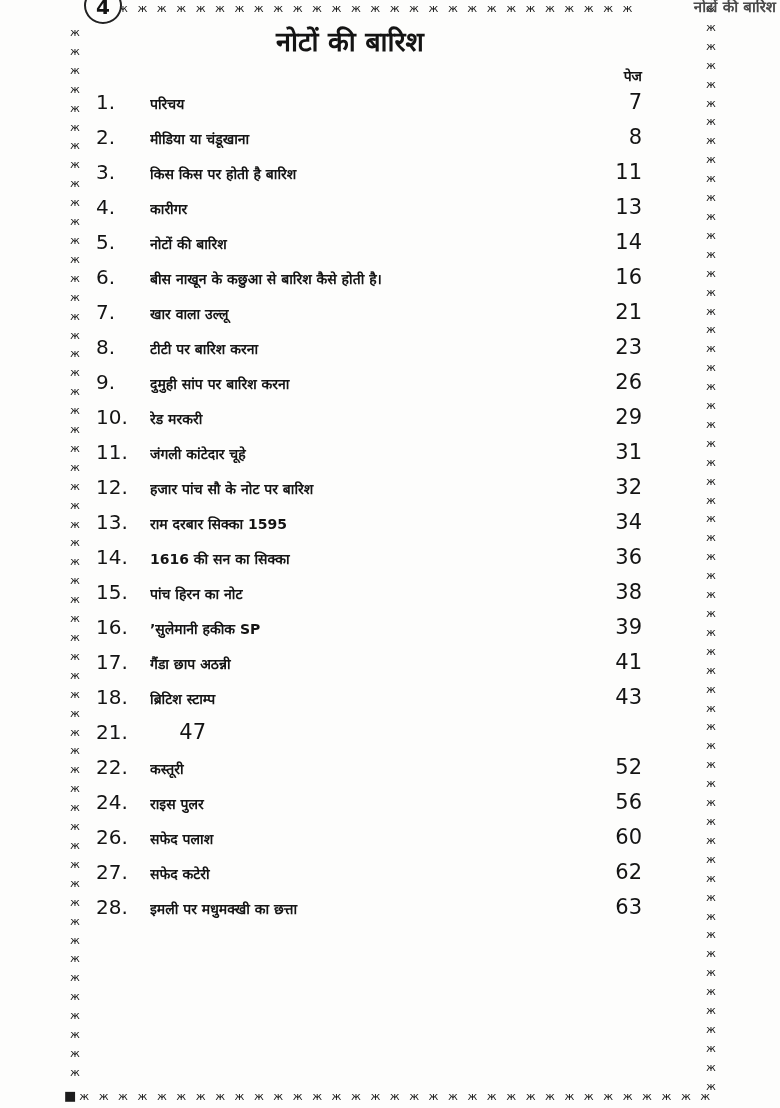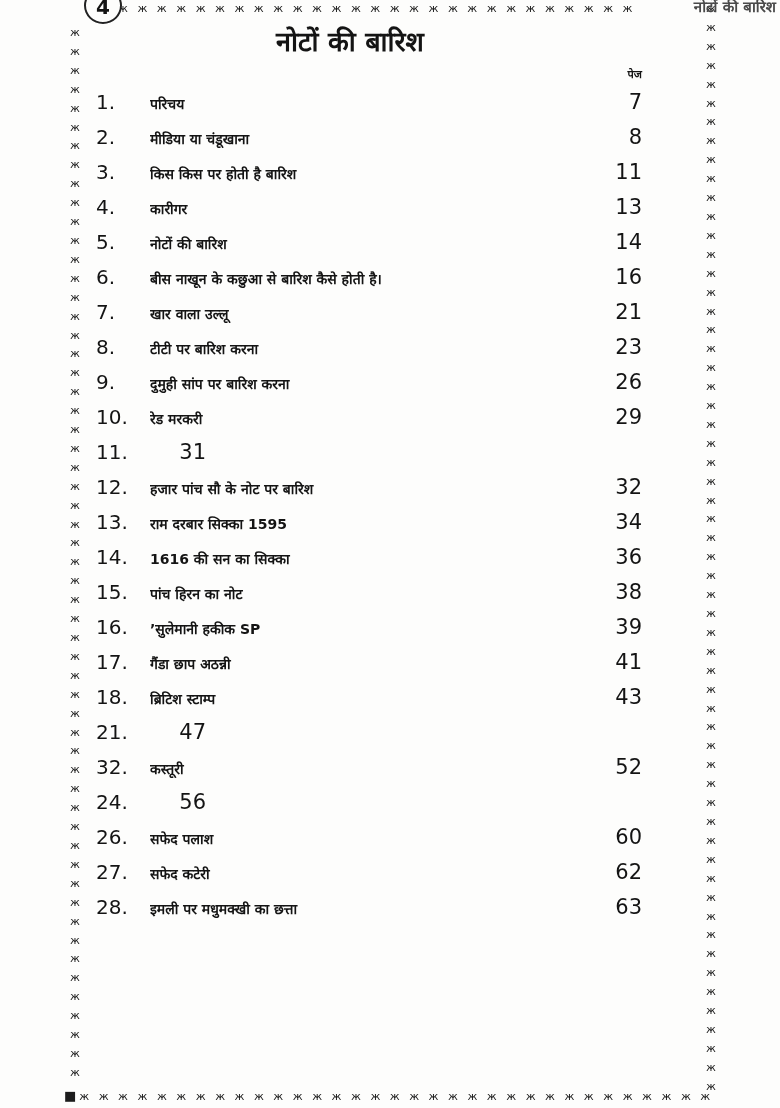--- a/index.html
+++ b/index.html
@@ -40,21 +40,21 @@
     font-size:15px; font-weight:bold; color:#4a4a4a;
     white-space:nowrap;
   }
   .title {
     position:absolute; top:22px; left:0; right:80px;
     text-align:center;
     font-size:27px; font-weight:bold;
   }
   .col-label {
     position:absolute; top:66px; right:138px;
-    font-size:11px; font-weight:bold;
+    font-size:14px; font-weight:bold;
   }
   .toc {
     position:absolute; top:90px; left:96px; width:546px;
   }
   .row {
     display:flex; align-items:baseline;
     height:35px;
   }
   .num {
     width:54px; flex:0 0 54px;
@@ -250,20 +250,21 @@
         <span class="ttl">दुमुही सांप पर बारिश करना</span>
         <span class="pg">26</span>
       </div>
       <div class="row">
         <span class="num">10.</span>
         <span class="ttl">रेड मरकरी</span>
         <span class="pg">29</span>
       </div>
       <div class="row">
         <span class="num">11.</span>
+        <span class="ttl">जंगली कांटेदार चूहे</span>
         <span class="pg">31</span>
       </div>
       <div class="row">
         <span class="num">12.</span>
         <span class="ttl">हजार पांच सौ के नोट पर बारिश</span>
         <span class="pg">32</span>
       </div>
       <div class="row">
         <span class="num">13.</span>
         <span class="ttl">राम दरबार सिक्का 1595</span>
@@ -292,26 +293,27 @@
       <div class="row">
         <span class="num">18.</span>
         <span class="ttl">ब्रिटिश स्टाम्प</span>
         <span class="pg">43</span>
       </div>
       <div class="row">
         <span class="num">21.</span>
         <span class="pg">47</span>
       </div>
       <div class="row">
-        <span class="num">32.</span>
+        <span class="num">22.</span>
         <span class="ttl">कस्तूरी</span>
         <span class="pg">52</span>
       </div>
       <div class="row">
         <span class="num">24.</span>
+        <span class="ttl">राइस पुलर</span>
         <span class="pg">56</span>
       </div>
       <div class="row">
         <span class="num">26.</span>
         <span class="ttl">सफेद पलाश</span>
         <span class="pg">60</span>
       </div>
       <div class="row">
         <span class="num">27.</span>
         <span class="ttl">सफेद कटेरी</span>

